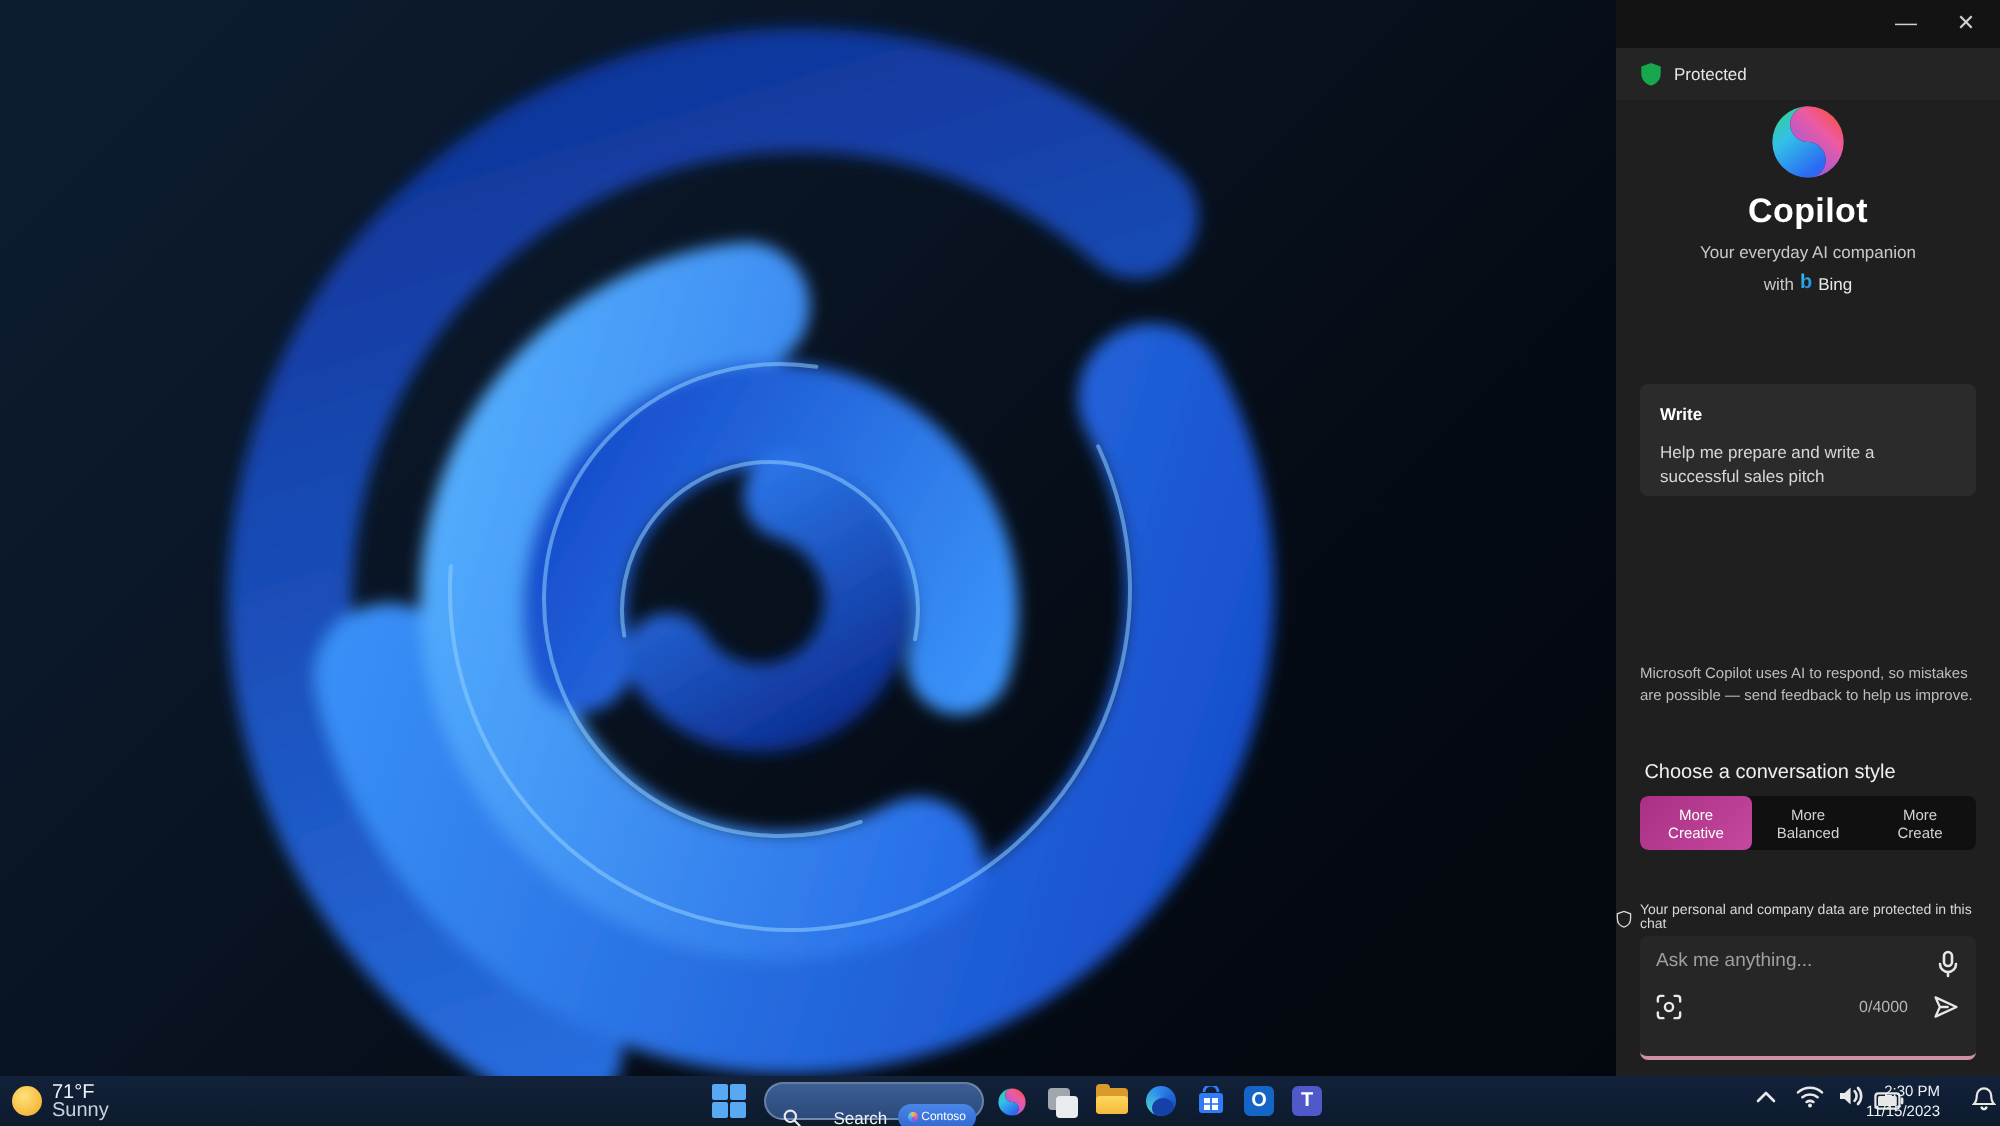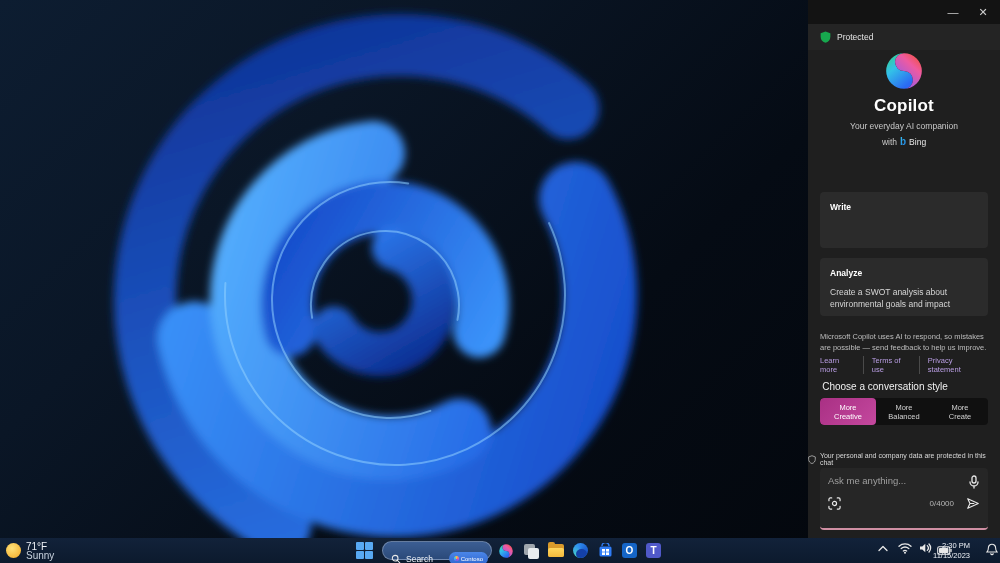--- a/index.html
+++ b/index.html
@@ -84,21 +84,21 @@
   .weather-text { font-size:10px; line-height:9px; color:#eef2f7; }
   .weather-text .cond { color:#c8d2de; }
 
   #start-btn { position:absolute; left:356px; top:4px; width:18px; height:17px;
     display:grid; grid-template-columns:8px 8px; grid-template-rows:8px 8px; gap:1px; cursor:pointer; }
   #start-btn span { background:#58a9f3; border-radius:1px; }
 
   #search-box { position:absolute; left:382px; top:3px; width:110px; height:19px;
     border-radius:10px; background:linear-gradient(180deg,#3c5e93,#2b4a7a);
     border:1px solid rgba(255,255,255,.28); display:flex; align-items:center;
-    padding:16px 3px 0 8px; gap:5px; cursor:pointer; }
+    padding:16px 3px 0 8px; gap:5px; cursor:pointer;text-align:right; }
   #search-label { font-size:8.5px; color:#eef2f7; flex:1; }
   #search-badge { height:13px; border-radius:7px; background:linear-gradient(180deg,#4a86e8,#2f66cf);
     font-size:6px; color:#fff; display:flex; align-items:center; padding:0 5px; gap:2px; }
   #search-badge .dot { width:5px; height:5px; border-radius:50%;
     background:conic-gradient(#f5c242,#ef5aa0,#7a5af0,#35c3f3,#f5c242); }
 
   .tb-icon { position:absolute; top:3px; width:19px; height:19px; cursor:pointer;
     display:flex; align-items:center; justify-content:center; }
   #tb-copilot { left:496px; }
   #tb-taskview { left:521px; }
@@ -212,34 +212,26 @@
     <div id="panel-subtitle">Your everyday AI companion</div>
     <div id="with-bing">
       <span>with</span>
       <span id="bing-b">b</span>
       <span id="bing-label">Bing</span>
     </div>
   </div>
 
   <div class="suggestion-card" id="card-write">
     <div class="card-title">Write</div>
-  </div>
-
-  <div class="suggestion-card" id="card-analyze">
-    <div class="card-title">Analyze</div>
-    <div class="card-body">Create a SWOT analysis about environmental goals and impact</div>
-  </div>
+    <div class="card-body">Help me prepare and write a successful sales pitch</div>
+  </div>
+
 
   <div id="disclaimer">Microsoft Copilot uses AI to respond, so mistakes are possible — send feedback to help us improve.</div>
 
-  <div id="links-row">
-    <a>Learn more</a>
-    <a>Terms of use</a>
-    <a>Privacy statement</a>
-  </div>
 
   <div id="style-label">Choose a conversation style</div>
 
   <div id="style-selector">
     <div class="style-opt selected">
       <span>More</span>
       <span>Creative</span>
     </div>
     <div class="style-opt">
       <span>More</span>

